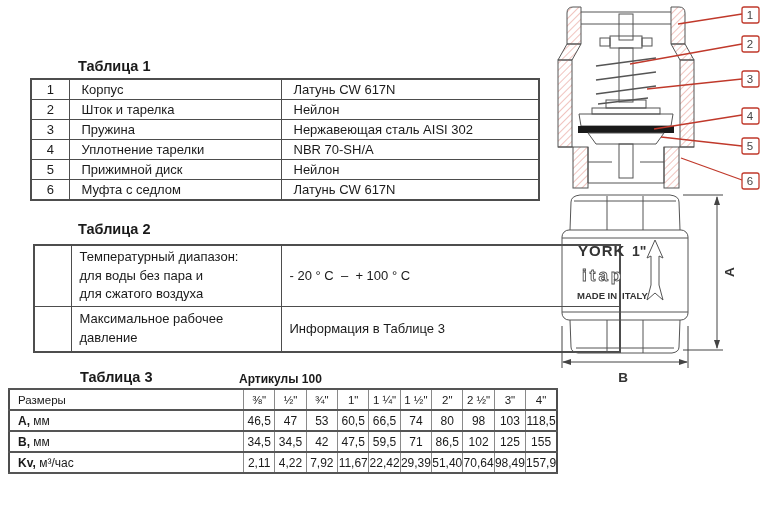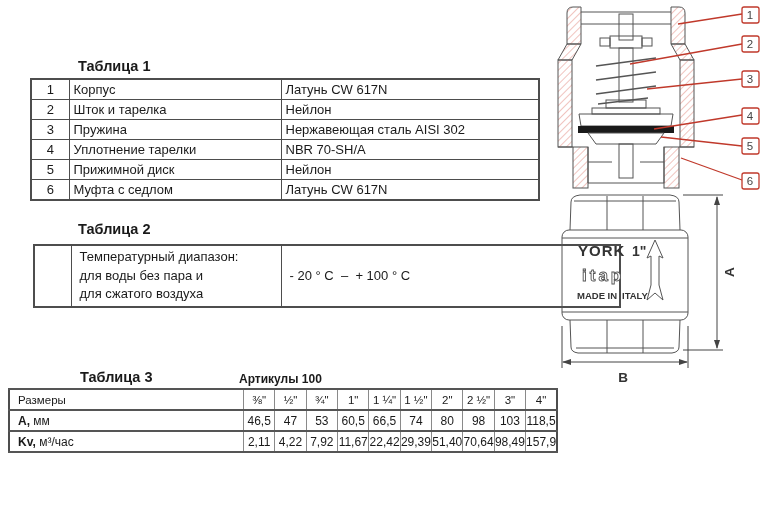--- a/index.html
+++ b/index.html
@@ -6,21 +6,21 @@
   body{font-family:"Liberation Sans",sans-serif;color:#1a1a1a;}
   #page{position:relative;width:762px;height:527px;background:#fff;overflow:hidden;}
 
   .ttl{position:absolute;font-weight:bold;font-size:14.5px;white-space:nowrap;}
   .sub{position:absolute;font-weight:bold;font-size:12px;white-space:nowrap;}
 
   table{border-collapse:collapse;table-layout:fixed;}
 
   
   #table1{position:absolute;left:30px;top:78px;width:510px;border:2px solid #4d4d4d;}
-  #table1 td{border:1px solid #4d4d4d;font-size:13px;height:19px;padding:0 4px;vertical-align:middle;overflow:hidden;white-space:nowrap;}
+  #table1 td{border:1px solid #4d4d4d;font-size:13px;height:19px;padding:0 12px;vertical-align:middle;overflow:hidden;white-space:nowrap;}
   #table1 td.c-num{text-align:center;padding:0;}
 
   
   #table2{position:absolute;left:33px;top:244px;width:588px;border:2px solid #4d4d4d;}
   #table2 td{border:1px solid #4d4d4d;font-size:13px;padding:1px 8px;vertical-align:middle;white-space:pre-wrap;line-height:1.45;}
   #table2 tr.r1 td{height:58px;}
   #table2 tr.r2 td{height:42px;}
 
   
   #table3{position:absolute;left:8px;top:388px;width:550px;border:2px solid #4d4d4d;}
@@ -89,20 +89,26 @@
         <col>
       </colgroup>
     <tbody>
       <tr class="r1">
         <td></td>
         <td>Температурный диапазон:
 для воды без пара и
 для сжатого воздуха</td>
         <td>- 20 ° C  –  + 100 ° C</td>
       </tr>
+      <tr class="r2">
+        <td></td>
+        <td>Максимальное рабочее
+давление</td>
+        <td>Информация в Таблице 3</td>
+      </tr>
     </tbody>
   </table>
 
   <table id="table3">
     <tbody>
         <tr>
           <th class="lbl">Размеры</th>
           <th>⅜"</th>
           <th>½"</th>
           <th>¾"</th>
@@ -121,20 +127,33 @@
           <td>53</td>
           <td>60,5</td>
           <td>66,5</td>
           <td>74</td>
           <td>80</td>
           <td>98</td>
           <td>103</td>
           <td>118,5</td>
         </tr>
         <tr>
+          <td class="lbl"><span class="b">B,</span><span> мм</span></td>
+          <td>34,5</td>
+          <td>34,5</td>
+          <td>42</td>
+          <td>47,5</td>
+          <td>59,5</td>
+          <td>71</td>
+          <td>86,5</td>
+          <td>102</td>
+          <td>125</td>
+          <td>155</td>
+        </tr>
+        <tr>
           <td class="lbl"><span class="b">Kv,</span><span> м³/час</span></td>
           <td>2,11</td>
           <td>4,22</td>
           <td>7,92</td>
           <td>11,67</td>
           <td>22,42</td>
           <td>29,39</td>
           <td>51,40</td>
           <td>70,64</td>
           <td>98,49</td>

